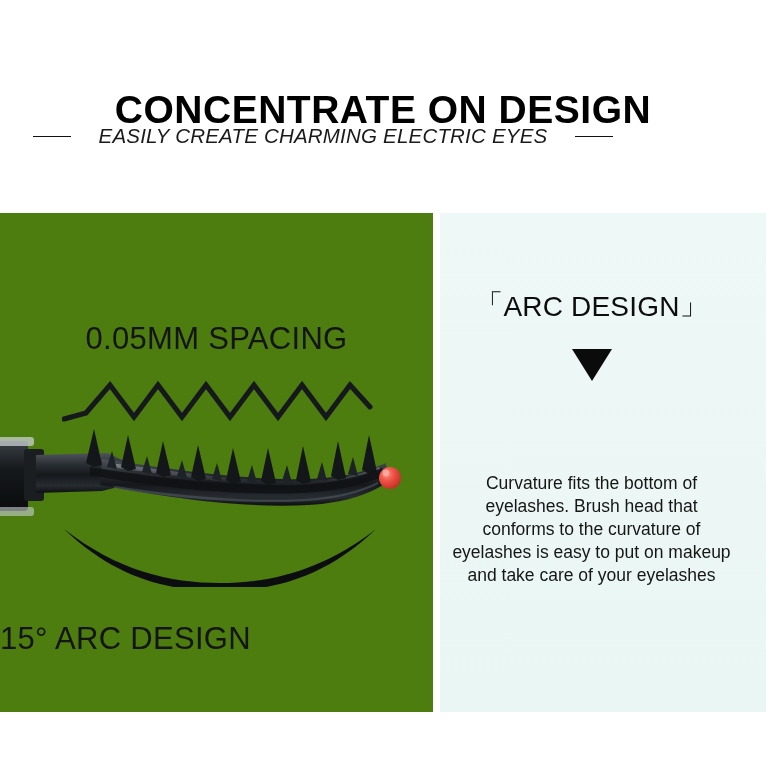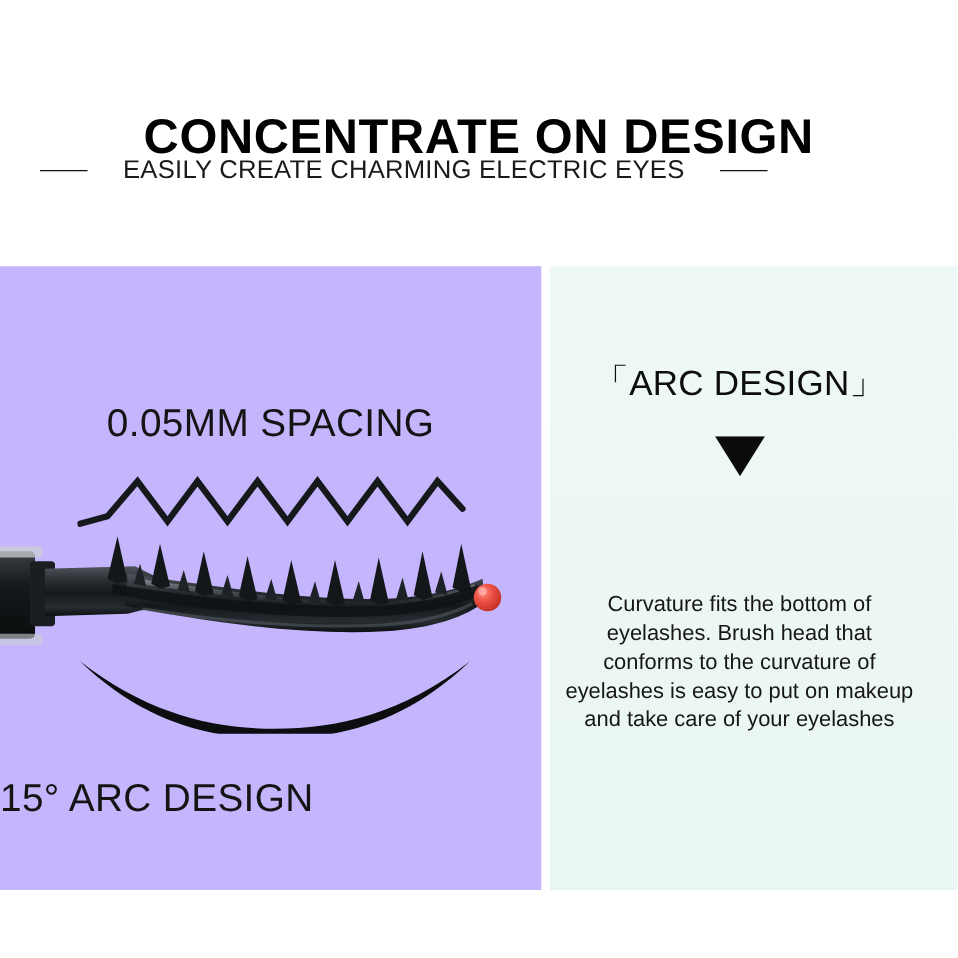--- a/index.html
+++ b/index.html
@@ -41,20 +41,21 @@
   }
   #subtitle-row {
     position: absolute;
     left: 0;
     top: 124px;
     width: 646px;
     display: flex;
     align-items: center;
     justify-content: center;
     gap: 28px;
+    font-style: italic;
   }
   .rule {
     width: 38px;
     height: 0;
     border-top: 1.6px solid #111111;
   }
   #subtitle-text {
     font-size: 20.5px;
     font-weight: normal;
     letter-spacing: 0.2px;
@@ -69,21 +70,21 @@
     top: 213px;
     width: 766px;
     height: 499px;
   }
   #left-panel {
     position: absolute;
     left: 0;
     top: 0;
     width: 433px;
     height: 499px;
-    background: #c4b5fd;
+    background: #4d7c0f;
     overflow: hidden;
   }
   #right-panel {
     position: absolute;
     left: 440px;
     top: 0;
     width: 352px;
     height: 499px;
     background: linear-gradient(180deg, #eef8f7 0%, #ecf7f5 60%, #e9f6f4 100%);
     overflow: hidden;

